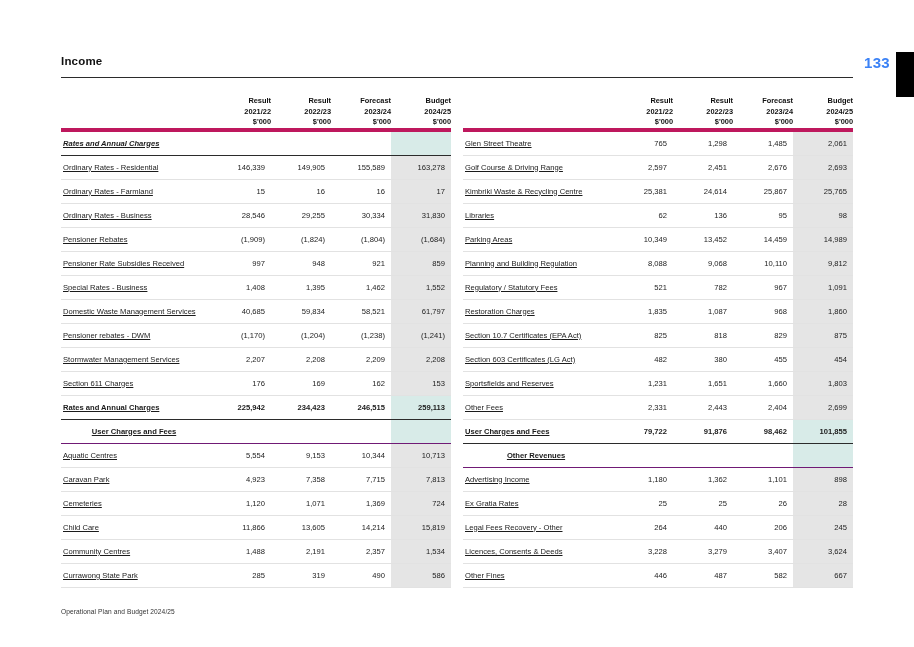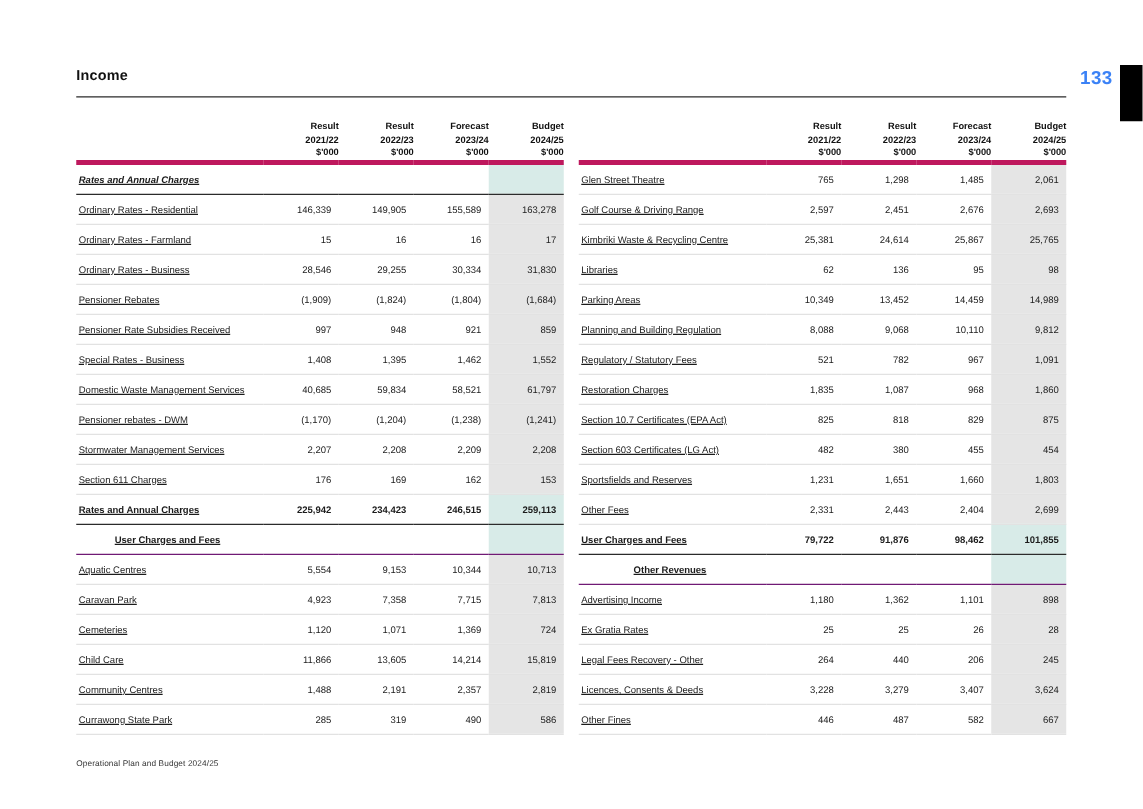--- a/index.html
+++ b/index.html
@@ -296,21 +296,21 @@
             <td class="num">11,866</td>
             <td class="num">13,605</td>
             <td class="num">14,214</td>
             <td class="num highlight">15,819</td>
           </tr>
           <tr class="row ">
             <td class="label">Community Centres</td>
             <td class="num">1,488</td>
             <td class="num">2,191</td>
             <td class="num">2,357</td>
-            <td class="num highlight">2,819</td>
+            <td class="num highlight">1,534</td>
           </tr>
           <tr class="row ">
             <td class="label">Currawong State Park</td>
             <td class="num">285</td>
             <td class="num">319</td>
             <td class="num">490</td>
             <td class="num highlight">586</td>
           </tr>
         </tbody>
     </table>

